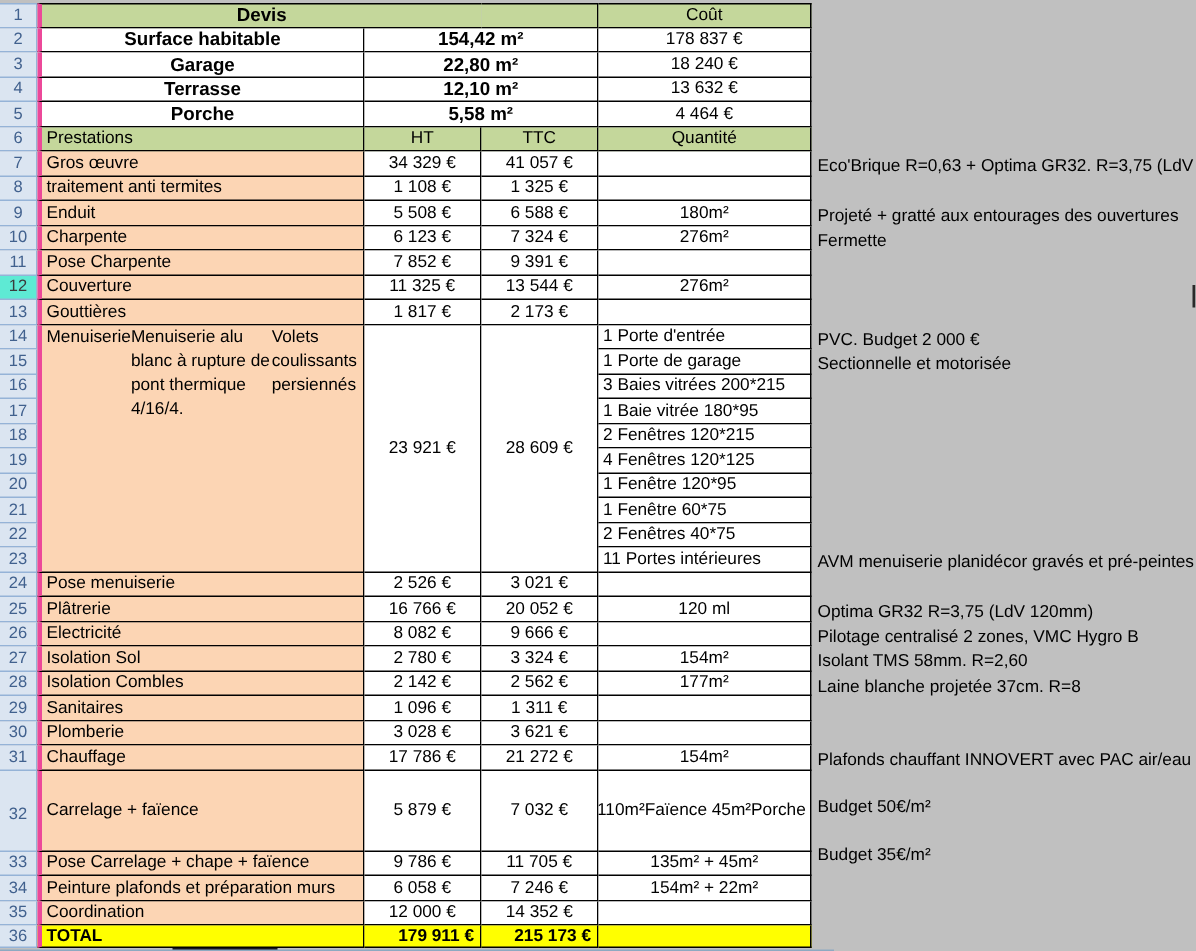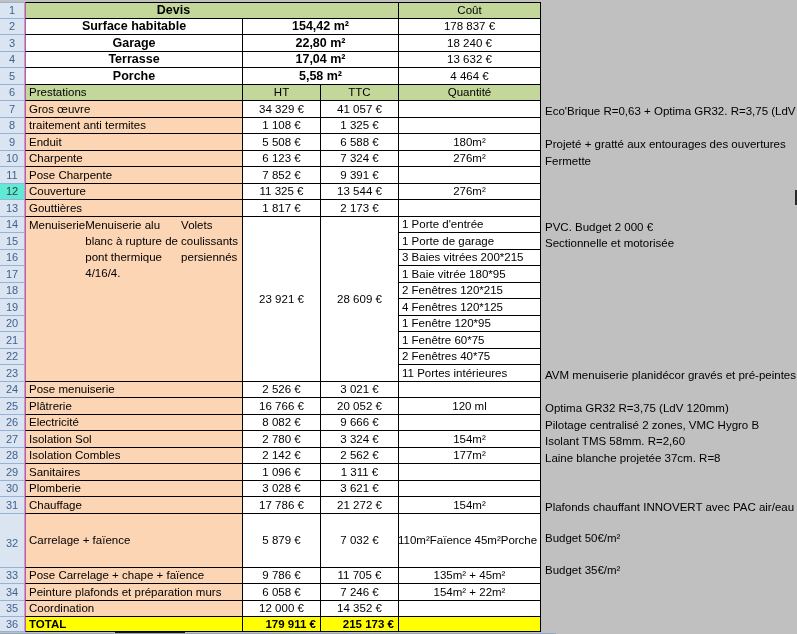--- a/index.html
+++ b/index.html
@@ -26,21 +26,21 @@
   .rh.bottom{align-items:flex-end;padding-bottom:18px}
   .rh-stack{display:flex;flex-direction:column;flex:0 0 25px;width:25px}
   .rh-stack .rh{height:16.5px;flex:0 0 16.5px}
 
   .cell{
     box-sizing:border-box;background:#fff;
     border-right:1px solid #000;border-bottom:1px solid #000;
     display:flex;align-items:center;overflow:hidden;white-space:nowrap;
   }
   .cell.bt{border-top:1px solid #000}
-  .bl{border-left:1px solid #ec4899}
+  .bl{border-left:3px solid #ec4899}
   .w-b{width:218px;flex:0 0 218px}
   .w-c{width:78px;flex:0 0 78px}
   .w-d{width:78px;flex:0 0 78px}
   .w-e{width:142px;flex:0 0 142px}
   .w-bc{width:296px;flex:0 0 296px}
   .w-cd{width:156px;flex:0 0 156px}
 
   .green{background:#c4d79b}
   .peach{background:#fcd5b4}
   .yellow{background:#ffff00}
@@ -82,21 +82,21 @@
   </div>
   <div class="row h1">
     <div class="rh">3</div>
     <div class="cell bl w-b ctr bold fs12">Garage</div>
     <div class="cell w-cd ctr bold fs12">22,80 m²</div>
     <div class="cell w-e ctr">18 240 €</div>
   </div>
   <div class="row h1">
     <div class="rh">4</div>
     <div class="cell bl w-b ctr bold fs12">Terrasse</div>
-    <div class="cell w-cd ctr bold fs12">17,04 m²</div>
+    <div class="cell w-cd ctr bold fs12">12,10 m²</div>
     <div class="cell w-e ctr">13 632 €</div>
   </div>
   <div class="row h1">
     <div class="rh">5</div>
     <div class="cell bl w-b ctr bold fs12">Porche</div>
     <div class="cell w-cd ctr bold fs12">5,58 m²</div>
     <div class="cell w-e ctr">4 464 €</div>
   </div>
 
   <div class="row h1">

